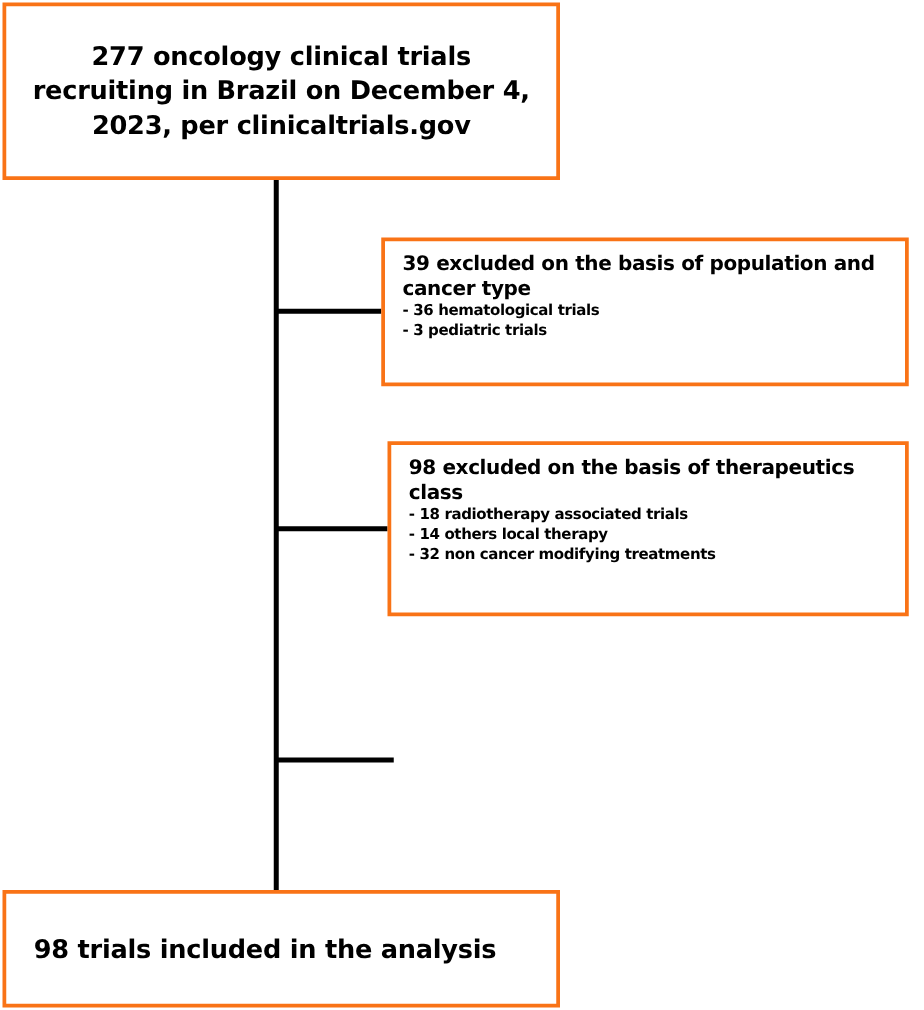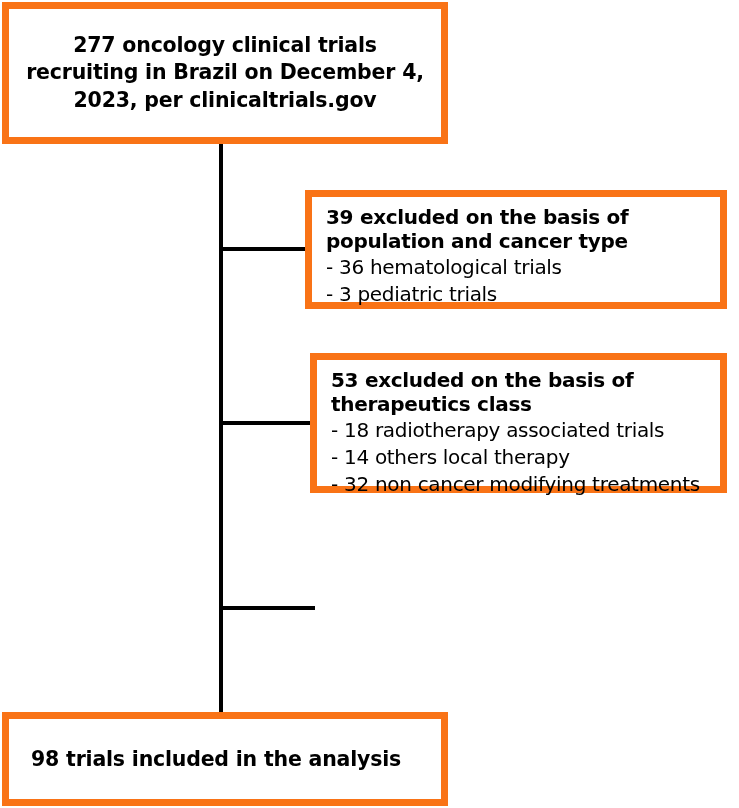--- a/index.html
+++ b/index.html
@@ -12,21 +12,21 @@
     width: 739px;
     height: 808px;
     background: #ffffff;
     font-family: "DejaVu Sans", "Liberation Sans", sans-serif;
     color: #000000;
     overflow: hidden;
   }
   .box {
     position: absolute;
     box-sizing: border-box;
-    border: 7px solid #f97316;
+    border: 3px solid #f97316;
     background: #ffffff;
     z-index: 2;
   }
   
   #box-top {
     left: 2px;
     top: 2px;
     width: 446px;
     height: 142px;
     display: flex;
@@ -57,33 +57,33 @@
     text-align: left;
     padding-left: 22px;
     letter-spacing: -0.2px;
   }
   
   .excl {
     padding: 8px 8px 8px 14px;
   }
   .excl .heading {
     font-weight: bold;
-    font-size: 20px;
+    font-size: 16px;
     line-height: 1.22;
     letter-spacing: -0.3px;
     margin: 0;
   }
   .excl .bullets {
     margin: 0;
     padding: 0;
     list-style: none;
   }
   .excl .bullets li {
-    font-weight: normal;
-    font-size: 20px;
+    font-weight: bold;
+    font-size: 12px;
     line-height: 1.35;
     letter-spacing: -0.3px;
     white-space: nowrap;
   }
   #box-excl-1 { left: 305px; top: 190px;  width: 422px; height: 119px; }
   #box-excl-2 { left: 310px; top: 353px;  width: 417px; height: 140px; }
   #box-excl-3 { left: 313px; top: 543px;  width: 417px; height: 126px; }
 
   
   .line {
@@ -123,21 +123,21 @@
 
   <div class="box excl" id="box-excl-1">
     <p class="heading">39 excluded on the basis of population and cancer type</p>
     <ul class="bullets">
       <li>- 36 hematological trials</li>
       <li>- 3 pediatric trials</li>
     </ul>
   </div>
 
   <div class="box excl" id="box-excl-2">
-    <p class="heading">53 excluded on the basis of therapeutics class</p>
+    <p class="heading">98 excluded on the basis of therapeutics class</p>
     <ul class="bullets">
       <li>- 18 radiotherapy associated trials</li>
       <li>- 14 others local therapy</li>
       <li>- 32 non cancer modifying treatments</li>
     </ul>
   </div>
 
 
   <div class="box" id="box-bottom">
     <div class="title">98 trials included in the analysis</div>

